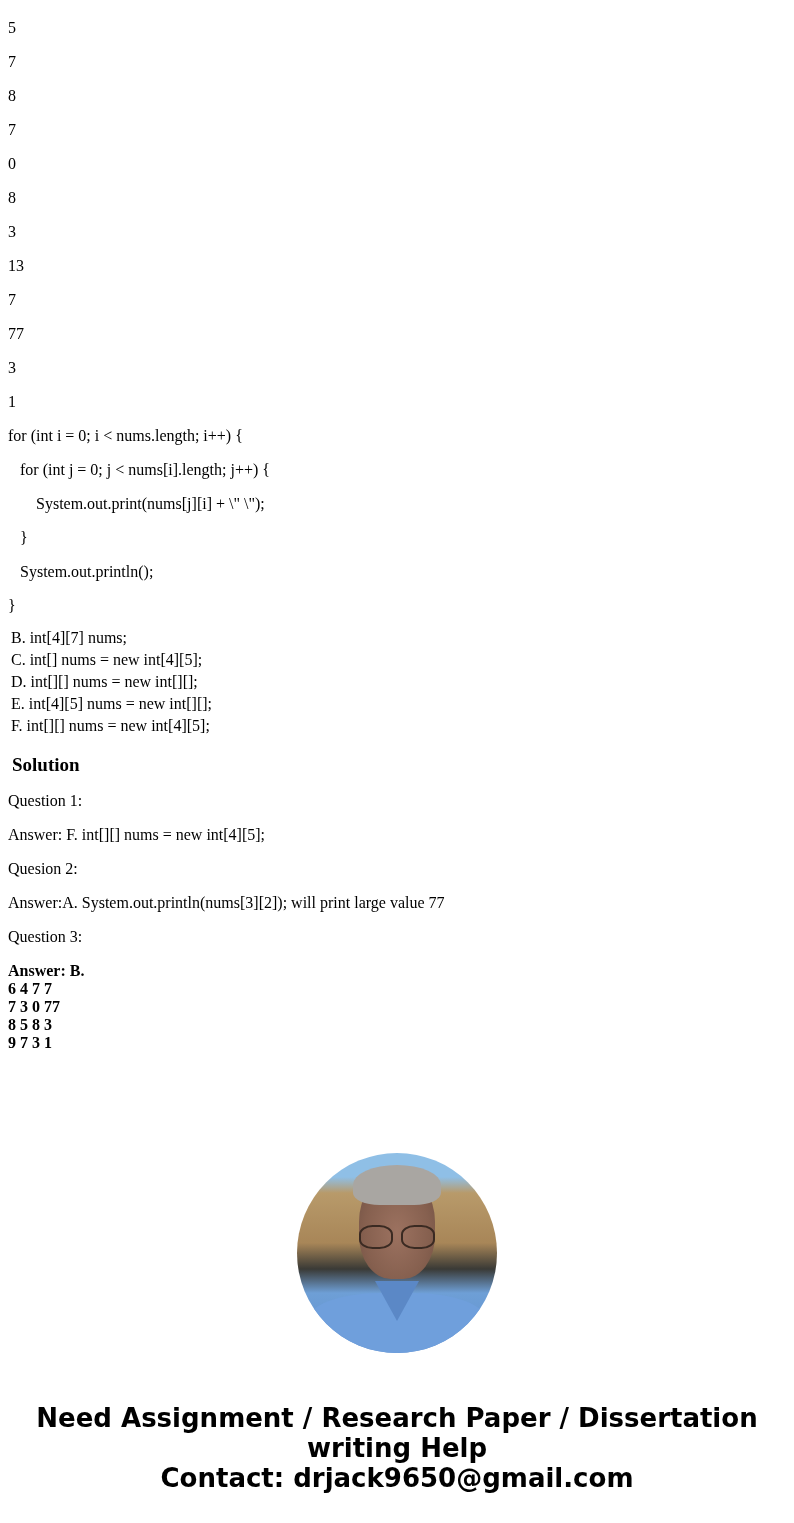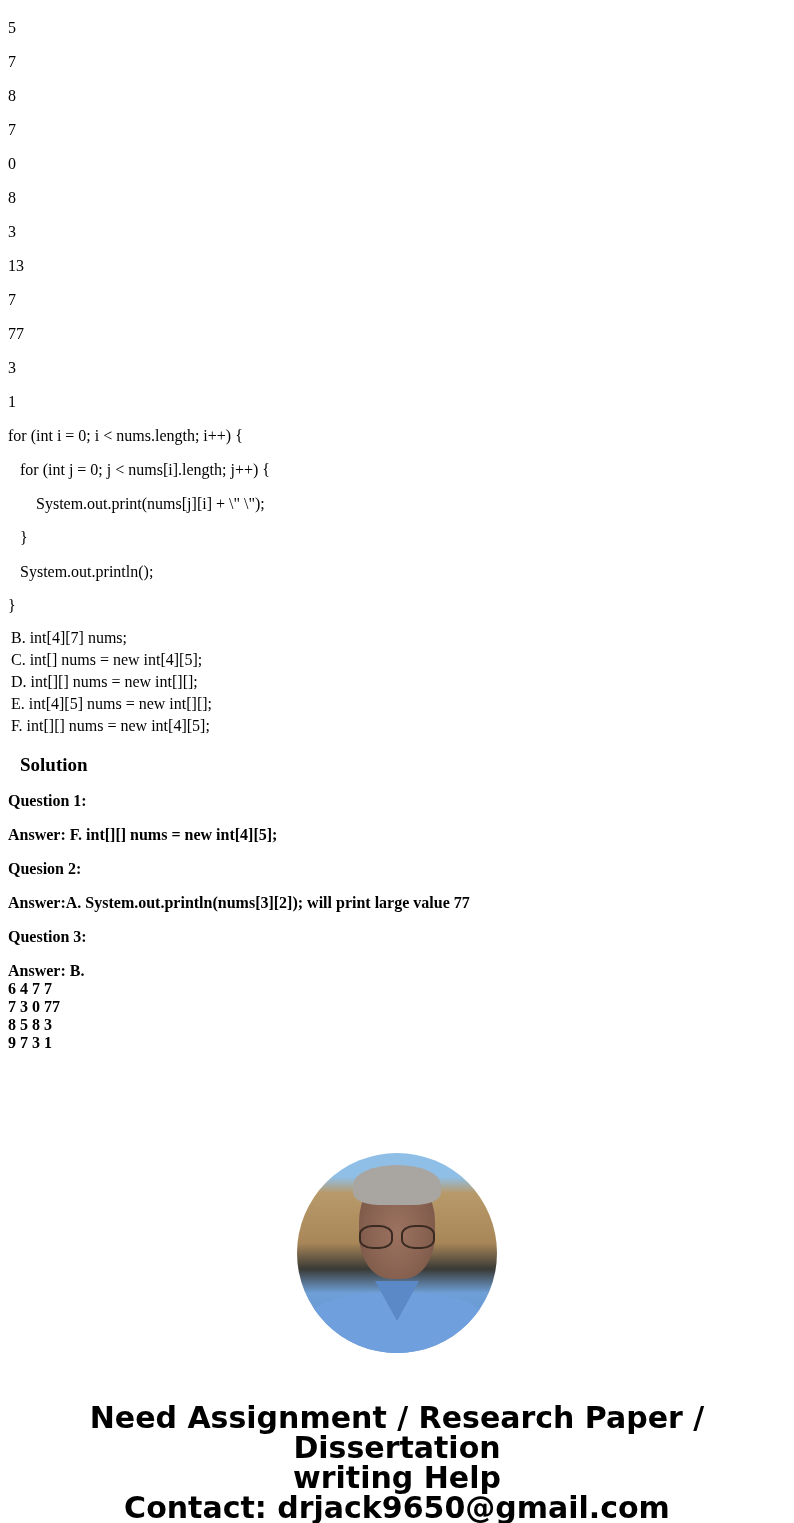--- a/index.html
+++ b/index.html
@@ -34,28 +34,28 @@
       padding-left: 3px;
     }
     .option {
       line-height: 22px;
       height: 22px;
       white-space: pre;
     }
     .solution-heading {
       font-size: 19px;
       font-weight: bold;
-      margin: 12px;
+      margin: 4px;
       line-height: 22px;
       height: 22px;
       margin-top: 17px;
       margin-bottom: 16px;
     }
     .sol-line {
-      font-weight: bold;
+      font-weight: normal;
       margin: 0;
       line-height: 18px;
       height: 18px;
       margin-bottom: 16px;
     }
     .answer-block {
       font-weight: bold;
       line-height: 18px;
     }
     .answer-block div {
@@ -119,21 +119,21 @@
       clip-path: polygon(0 0, 100% 0, 50% 100%);
     }
     .footer {
       position: absolute;
       left: 0;
       top: 1403px;
       width: 794px;
       text-align: center;
       font-family: "DejaVu Sans", sans-serif;
       font-weight: bold;
-      font-size: 30px;
+      font-size: 26px;
       line-height: 30px;
       color: #000000;
     }
   </style>
 </head>
 <body>
 
 <div class="page">
 
   <div>

